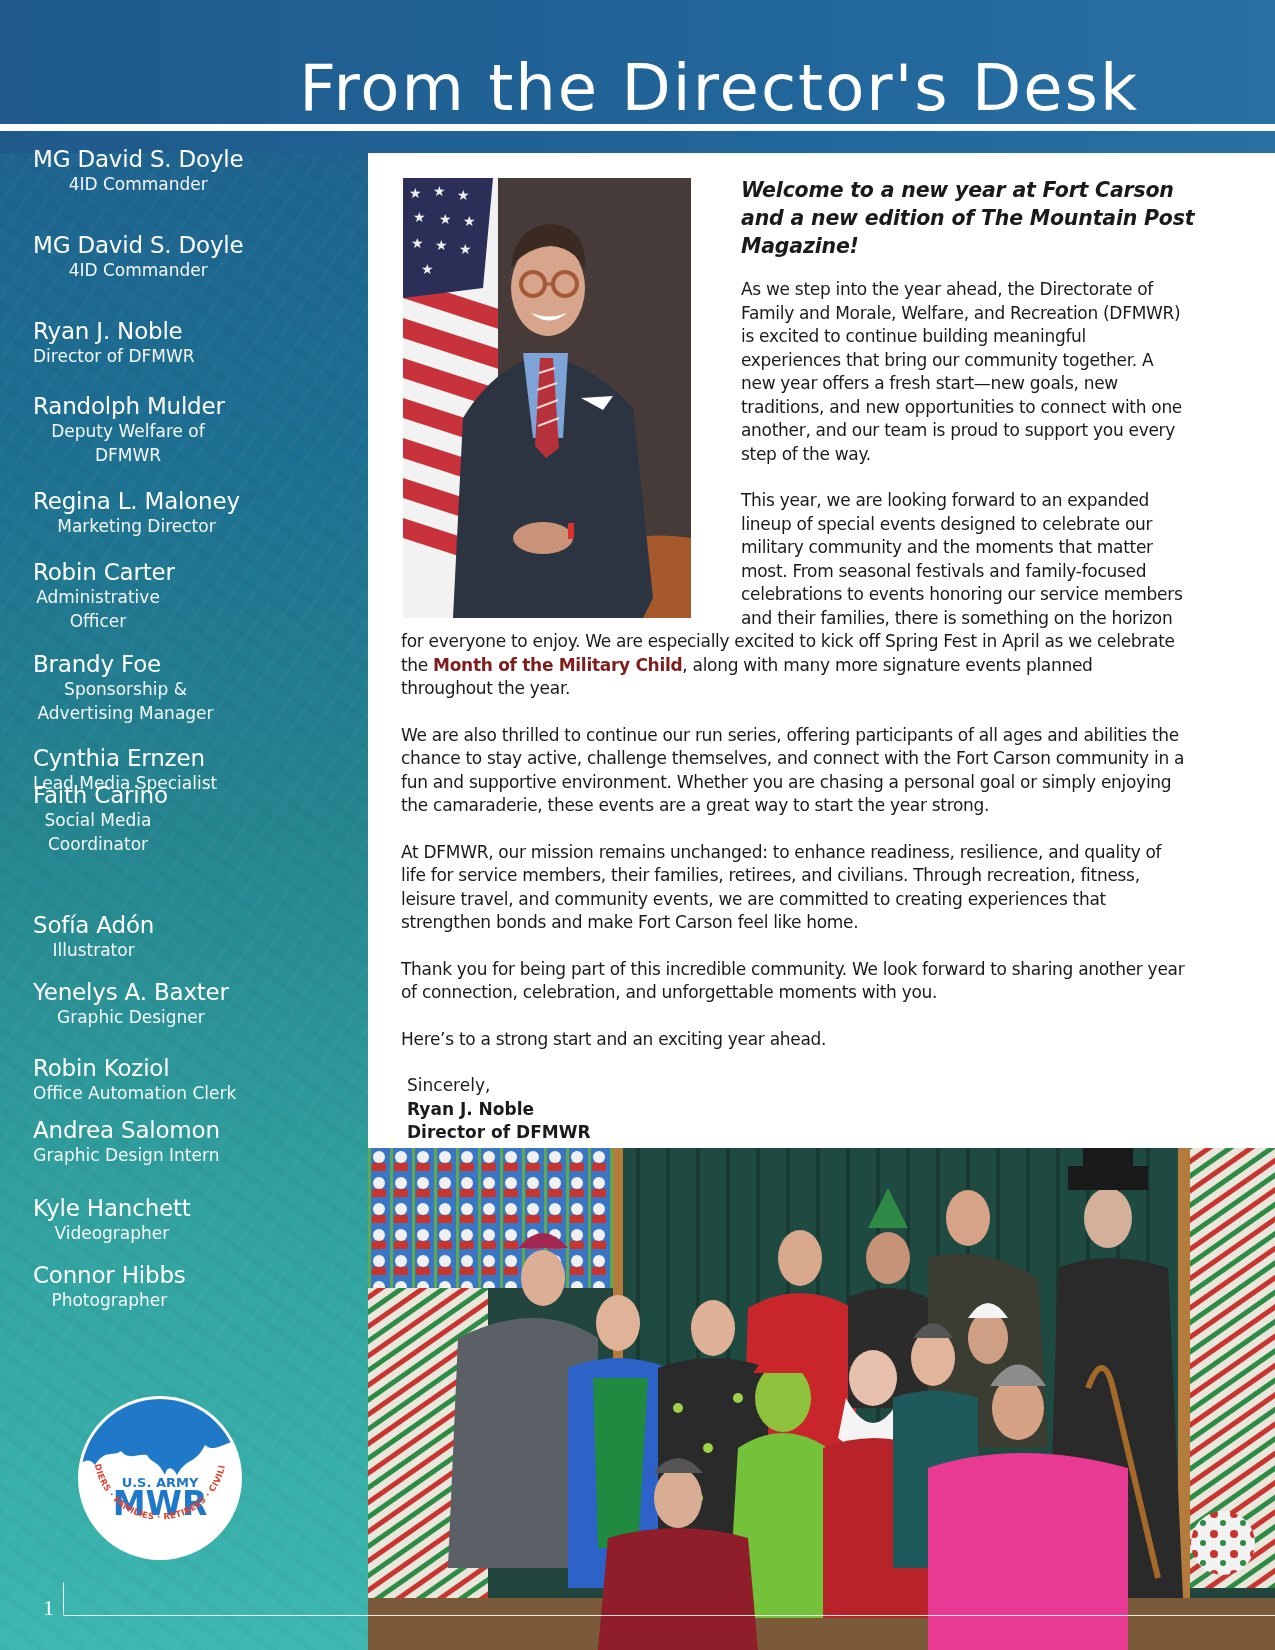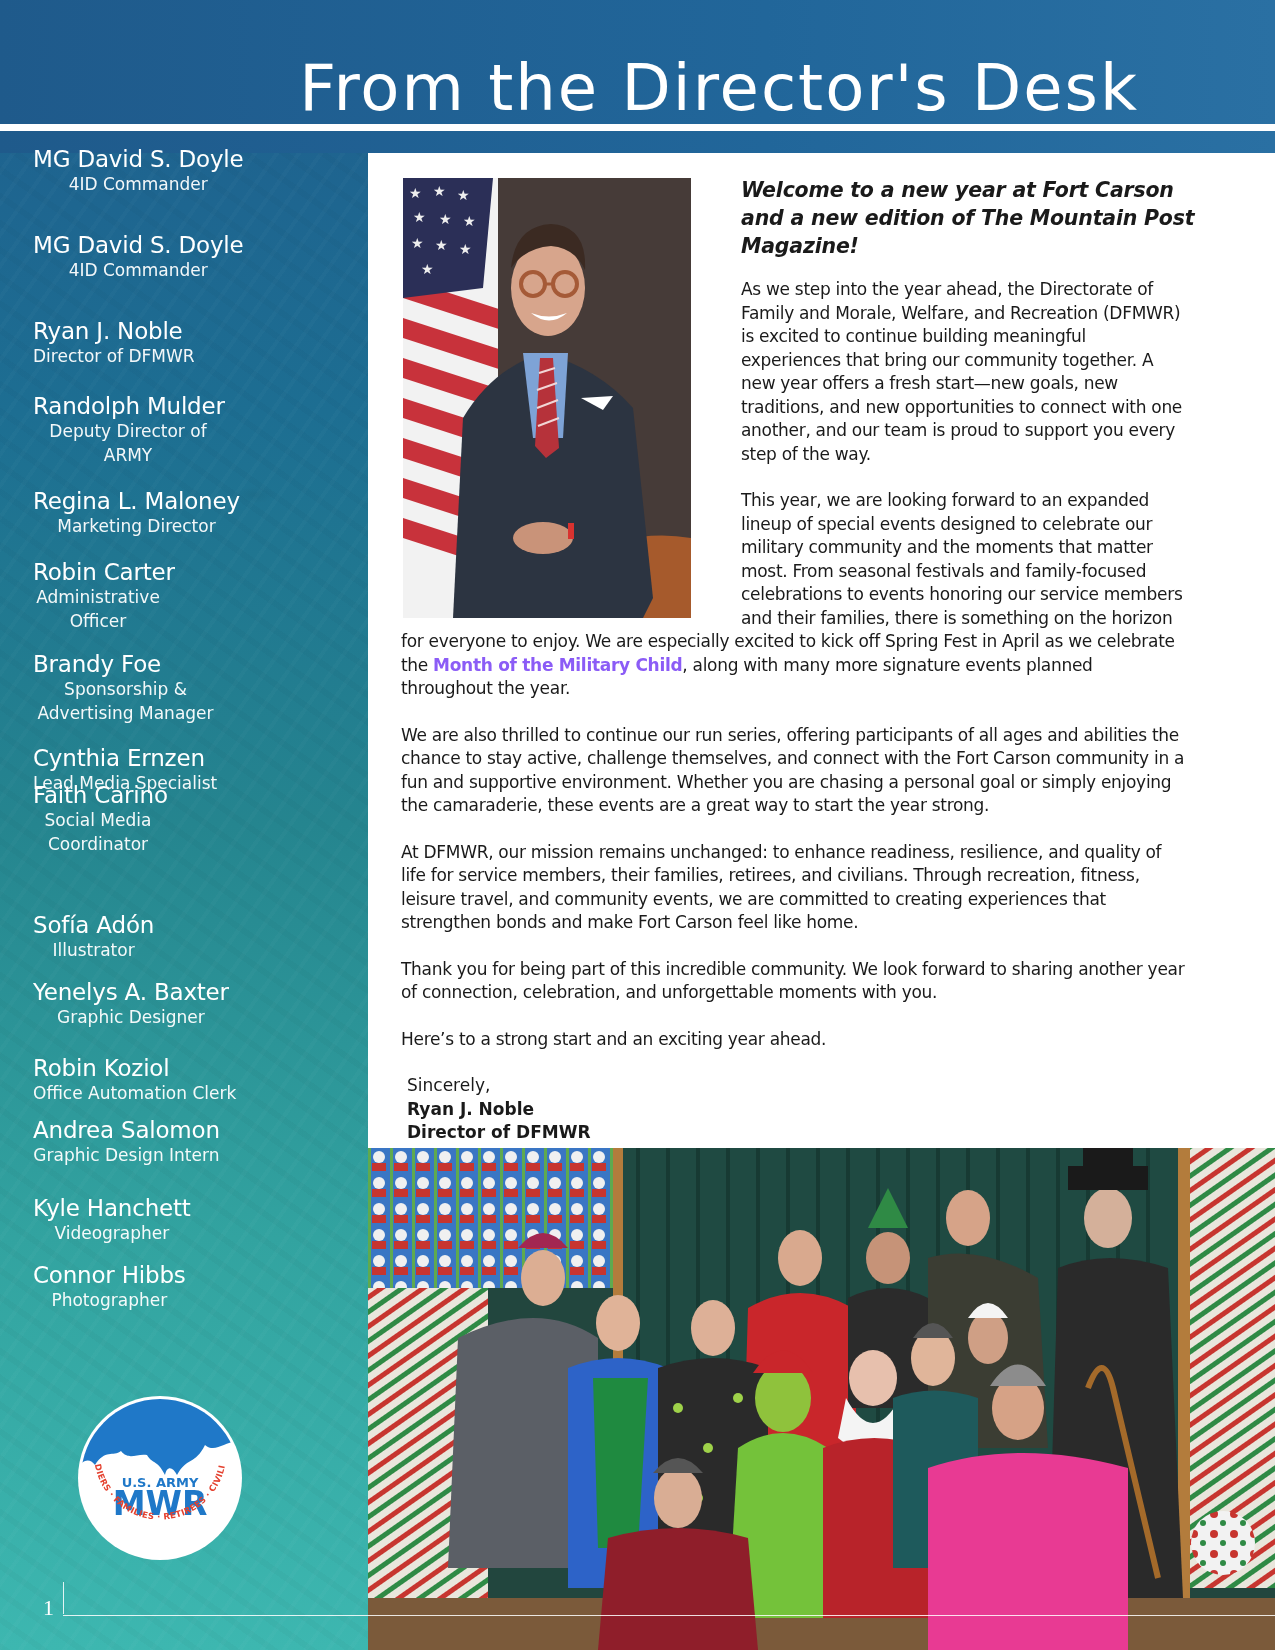--- a/index.html
+++ b/index.html
@@ -42,21 +42,21 @@
     }
     .portrait {
       position: absolute; left: 35px; top: 25px; width: 288px; height: 440px;
       background: linear-gradient(90deg, #4d4340 0%, #3f3532 100%);
       overflow: hidden;
     }
     .article { position: absolute; left: 33px; top: 20px; width: 800px; color: #1a1a1a; font-family: "DejaVu Sans", sans-serif; font-size: 17px; line-height: 23.5px; }
     .article .float-spacer { float: left; width: 340px; height: 440px; }
     .lead { font-weight: bold; font-style: italic; font-size: 20.5px; line-height: 28px; margin: 3px 0 18px 0; letter-spacing: -0.2px; }
     .article p { margin: 0 16px 23px 0; letter-spacing: -0.3px; }
-    .highlight { color: #8b5cf6; font-weight: bold; }
+    .highlight { color: #7f1d1d; font-weight: bold; }
     .sig-name, .sig-title { font-weight: bold; display: block; }
     .sign-block { margin: 6px; }
     .group-photo {
       position: absolute; left: 368px; top: 1148px; width: 907px; height: 502px; overflow: hidden;
       background: #1e4a42;
     }
   </style>
 </head>
 <body>
 
@@ -75,21 +75,21 @@
   <div class="staff" style="top:101px">
     <div class="name">MG David S. Doyle</div>
     <div class="role">4ID Commander</div>
   </div>
   <div class="staff" style="top:187px">
     <div class="name">Ryan J. Noble</div>
     <div class="role">Director of DFMWR</div>
   </div>
   <div class="staff" style="top:262px; width:190px">
     <div class="name">Randolph Mulder</div>
-    <div class="role">Deputy Director of ARMY</div>
+    <div class="role">Deputy Welfare of DFMWR</div>
   </div>
   <div class="staff" style="top:357px">
     <div class="name">Regina L. Maloney</div>
     <div class="role">Marketing Director</div>
   </div>
   <div class="staff" style="top:428px; width:130px">
     <div class="name">Robin Carter</div>
     <div class="role">Administrative Officer</div>
   </div>
   <div class="staff" style="top:614px">

